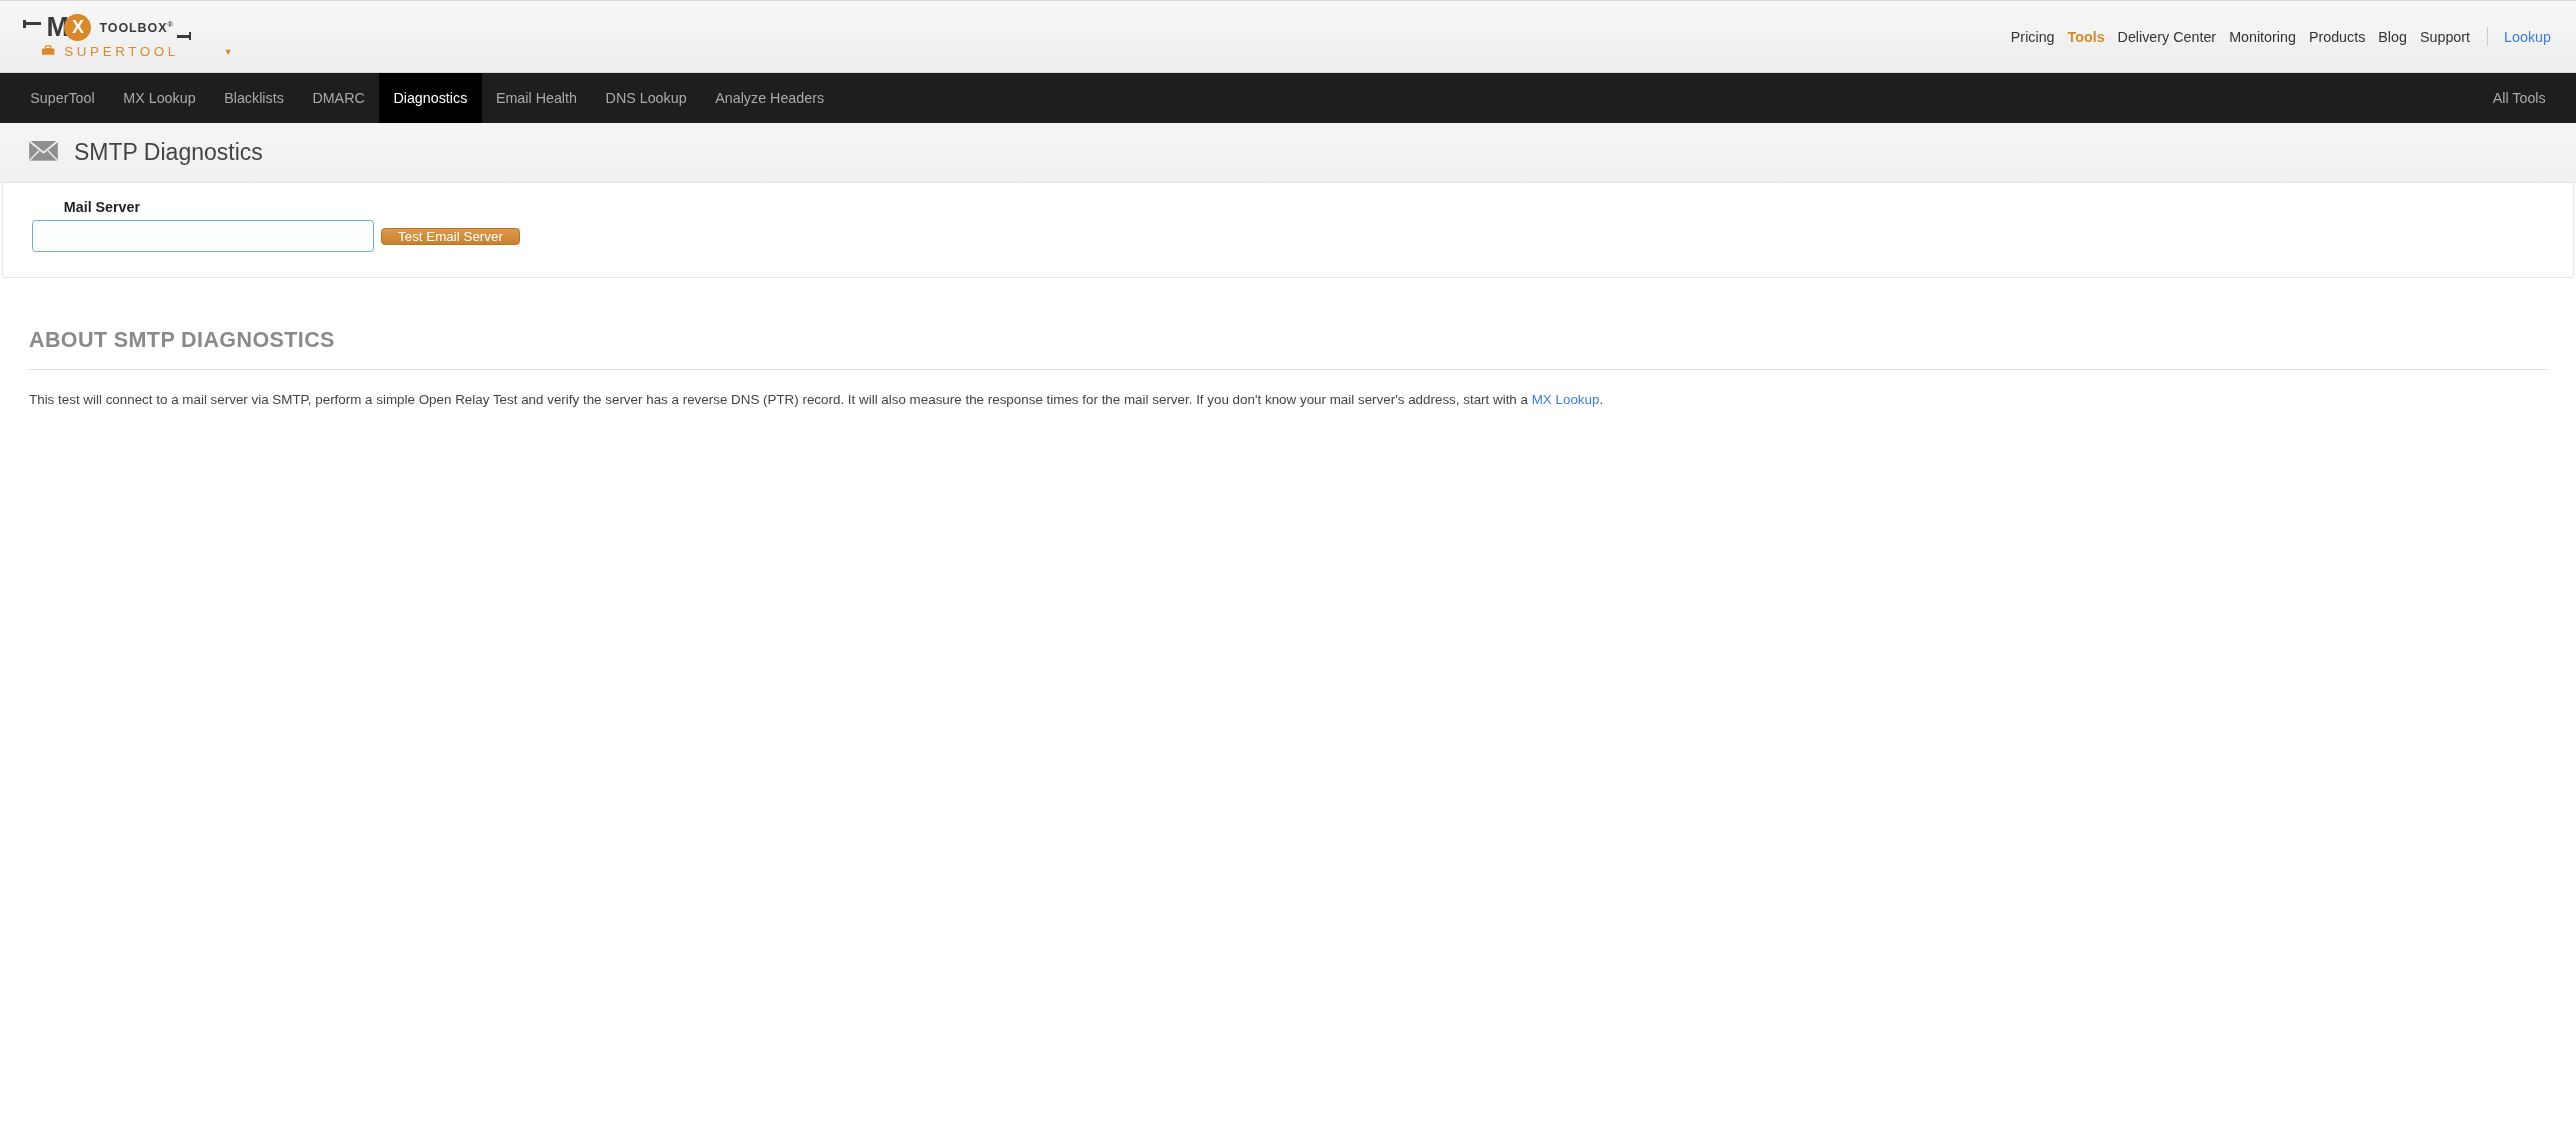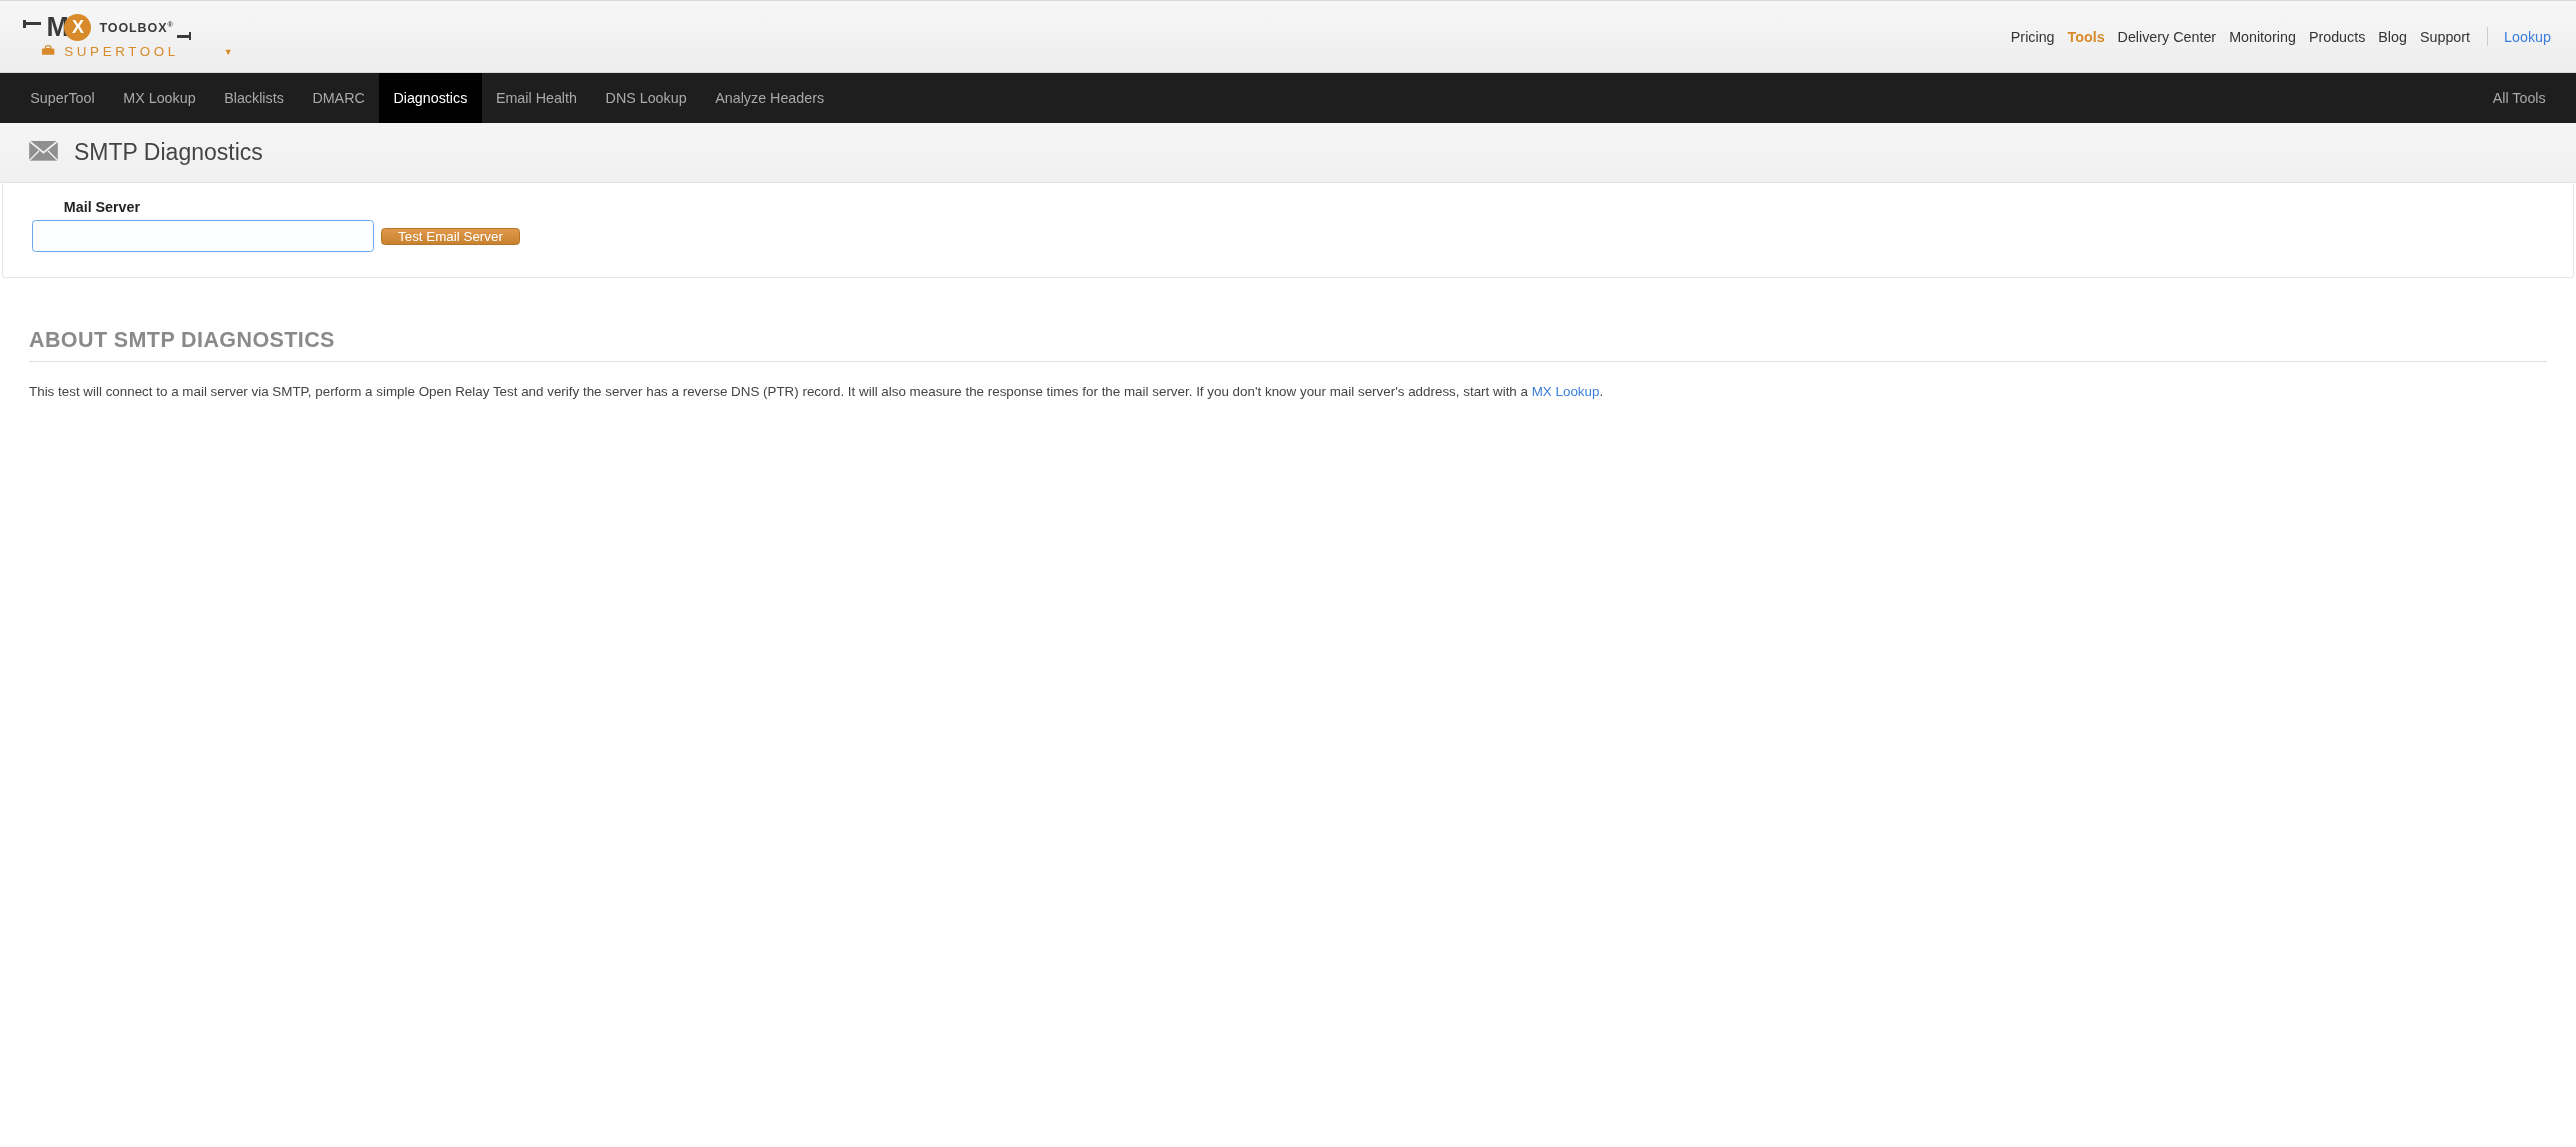--- a/index.html
+++ b/index.html
@@ -96,21 +96,21 @@
       border: 0.9px solid #b5752a;
       border-radius: 3.6px;
       color: #fff; font-size: 13.4px; cursor: pointer;
     }
 
     .about-section { padding: 50px 29px 21.5px; }
     .about-title {
       font-size: 21.5px; font-weight: 700; color: #8a8a8a;
       letter-spacing: 0.4px;
       border-bottom: 1.8px solid #ddd;
-      padding-bottom: 8px; margin-bottom: 19.7px;
+      padding-bottom: 16px; margin-bottom: 19.7px;
       text-transform: uppercase;
     }
     .about-body { font-size: 13.4px; color: #444; line-height: 1.5; }
     .about-body a { color: #3b7ddd; text-decoration: none; cursor: pointer; }
   </style>
 </head>
 <body>
 
 <div class="top-bar">
   <div class="logo-block">

